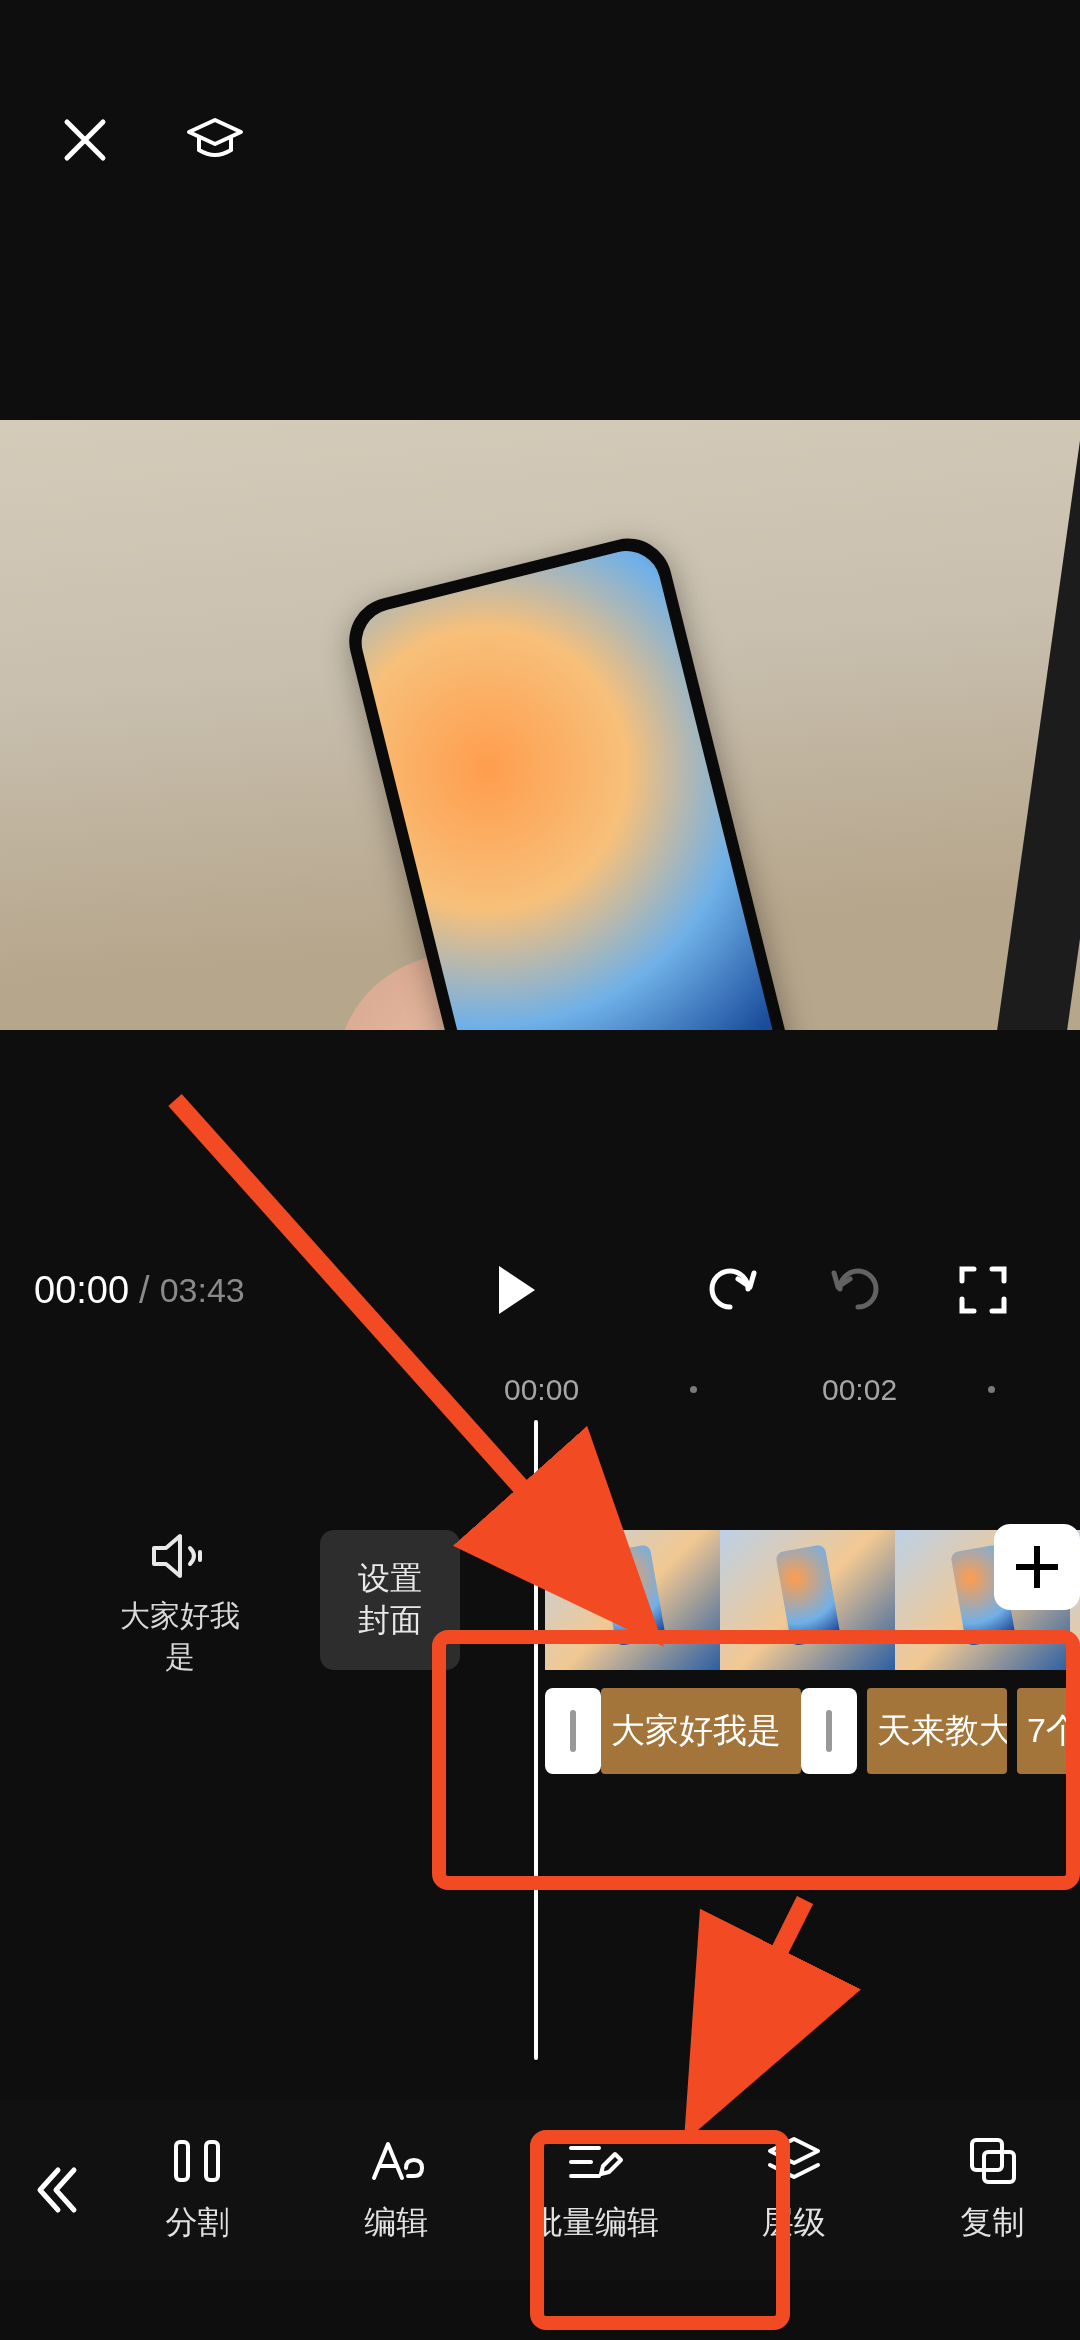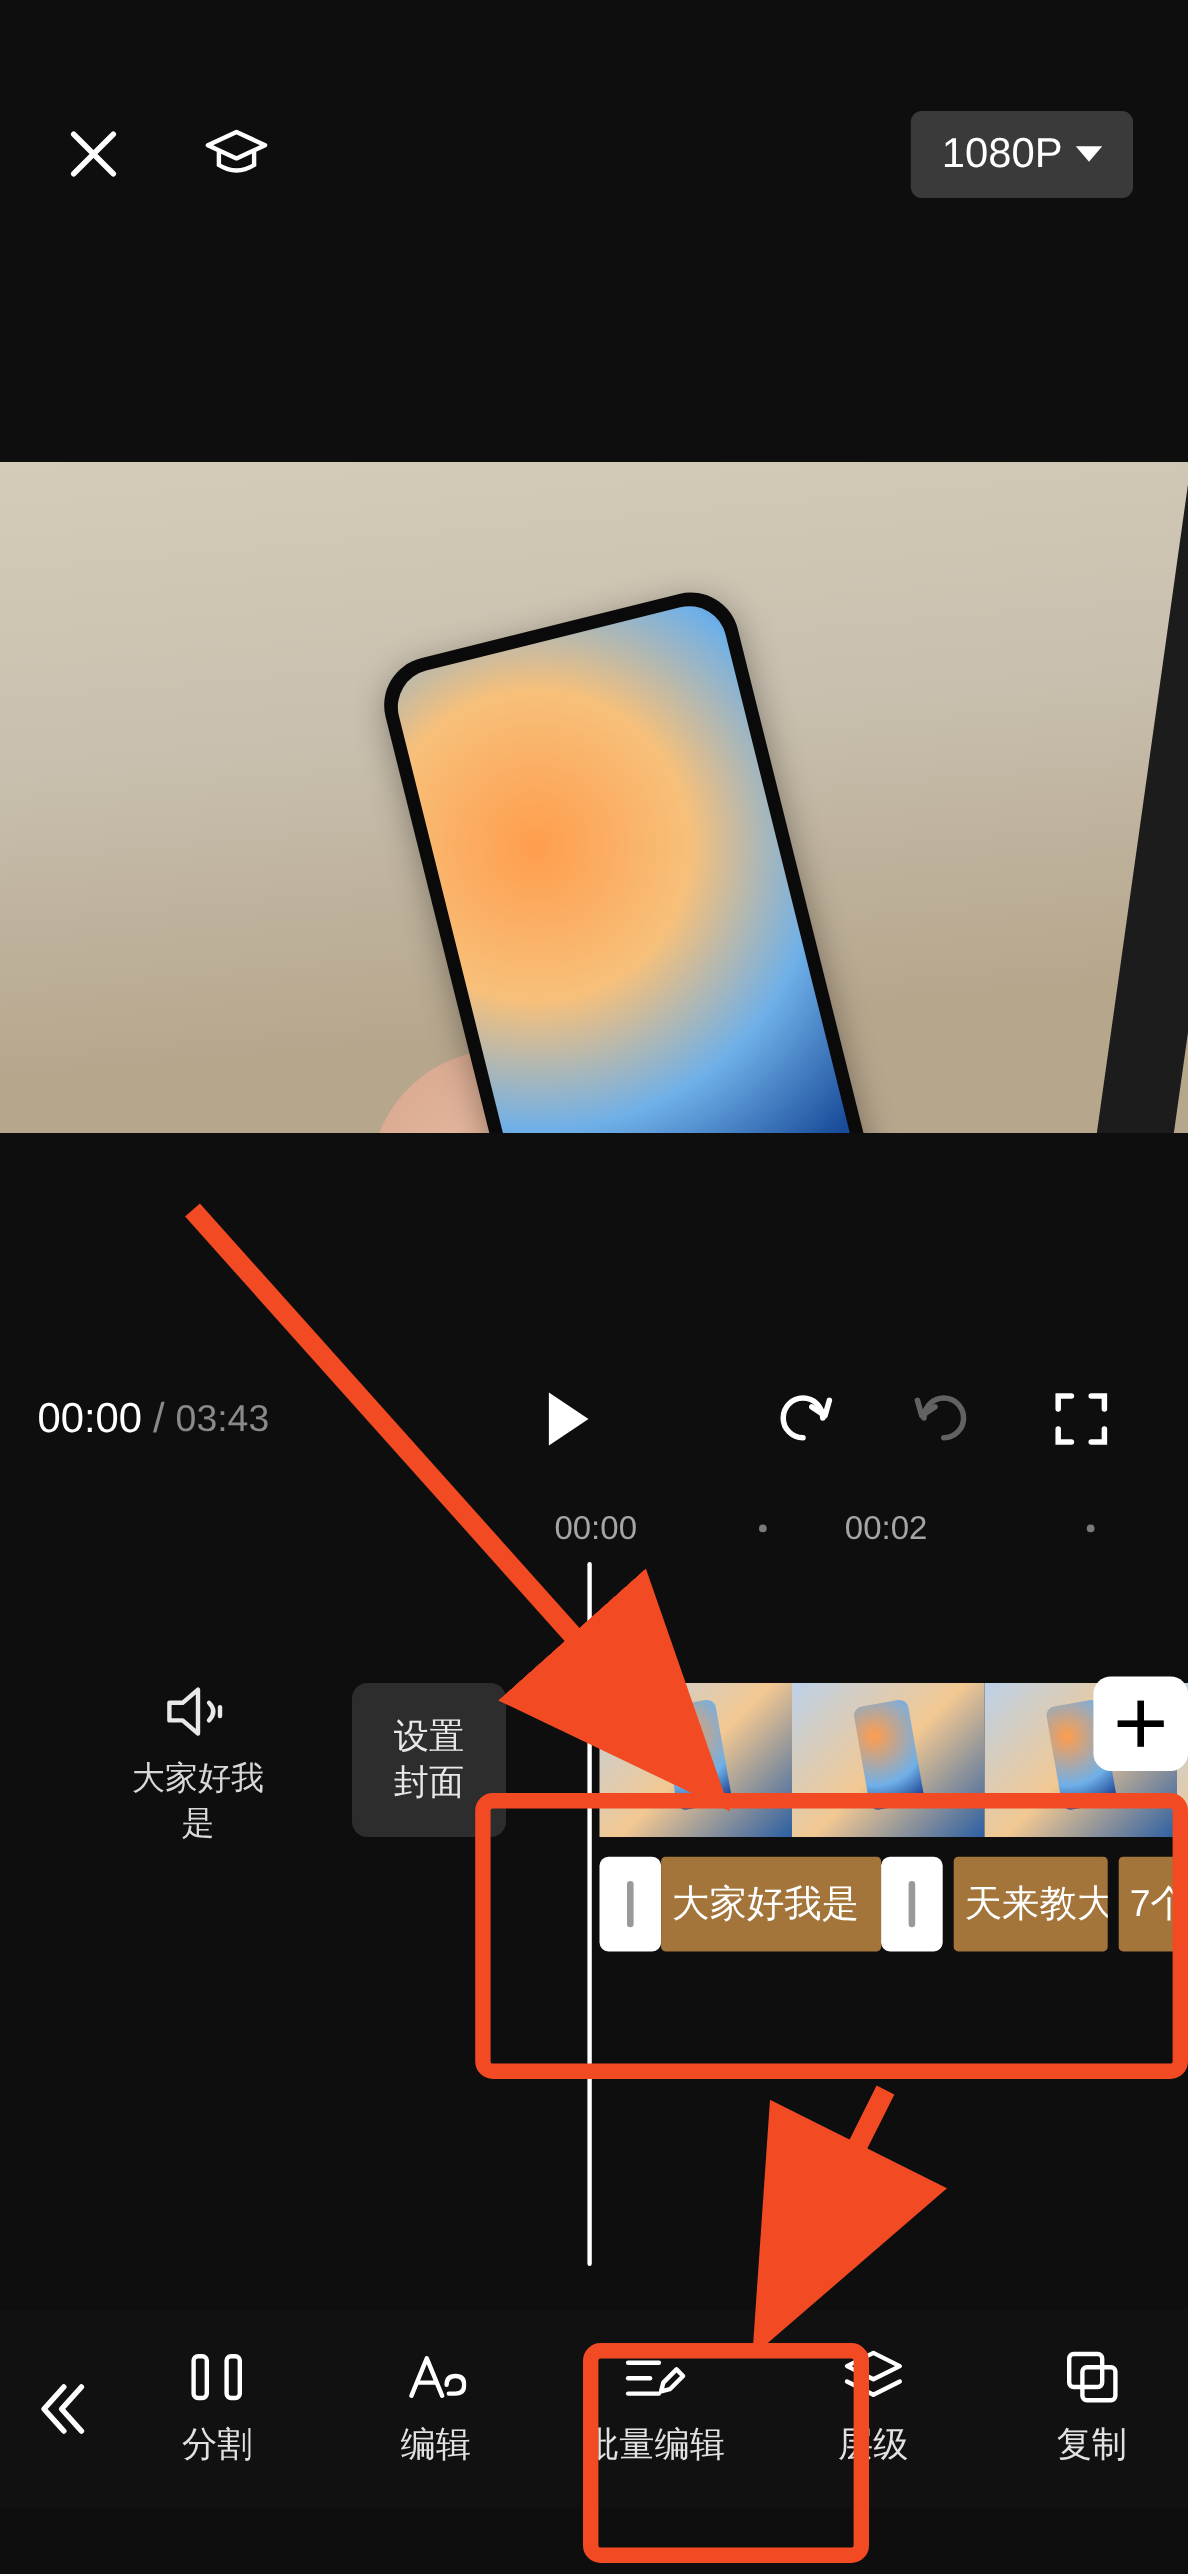--- a/index.html
+++ b/index.html
@@ -82,24 +82,20 @@
         </svg>
       </div>
       <div class="hdr-btn">
         <svg width="60" height="48" viewBox="0 0 60 48">
           <path d="M30 4 L56 16 L30 28 L4 16 Z" fill="none" stroke="#fff" stroke-width="4" stroke-linejoin="round"></path>
           <path d="M14 22 L14 34 Q30 44 46 34 L46 22" fill="none" stroke="#fff" stroke-width="4" stroke-linecap="round"></path>
         </svg>
       </div>
     </div>
     <div class="hdr-spacer"></div>
-    <div class="res-btn">
-      <span>1080P</span>
-      <span class="tri"></span>
-    </div>
   </div>
 
   <div class="preview">
     <div class="hand"></div>
     <div class="phone">
       <div class="phone-screen"></div>
     </div>
   </div>
 
   <div class="playbar">
@@ -125,21 +121,21 @@
     <div class="pb-btn">
       <svg width="50" height="50" viewBox="0 0 50 50">
         <path d="M4 16 L4 4 L16 4 M34 4 L46 4 L46 16 M46 34 L46 46 L34 46 M16 46 L4 46 L4 34" fill="none" stroke="#fff" stroke-width="5" stroke-linecap="round"></path>
       </svg>
     </div>
   </div>
 
   <div class="ruler">
     <span class="ruler-lbl" style="left:504px;">00:00</span>
     <span class="ruler-dot" style="left:690px; top:26px;"></span>
-    <span class="ruler-lbl" style="left:768px;">00:02</span>
+    <span class="ruler-lbl" style="left:822px;">00:02</span>
     <span class="ruler-dot" style="left:988px; top:26px;"></span>
   </div>
 
   <div class="timeline">
     <div class="playhead"></div>
 
     <div class="mute-col">
       <svg width="60" height="52" viewBox="0 0 60 52" style="margin:0 auto;">
         <path d="M4 18 L16 18 L30 6 L30 46 L16 34 L4 34 Z" fill="none" stroke="#e8e8e8" stroke-width="4" stroke-linejoin="round"></path>
         <path d="M40 18 Q48 26 40 34" fill="none" stroke="#e8e8e8" stroke-width="4" stroke-linecap="round"></path>

